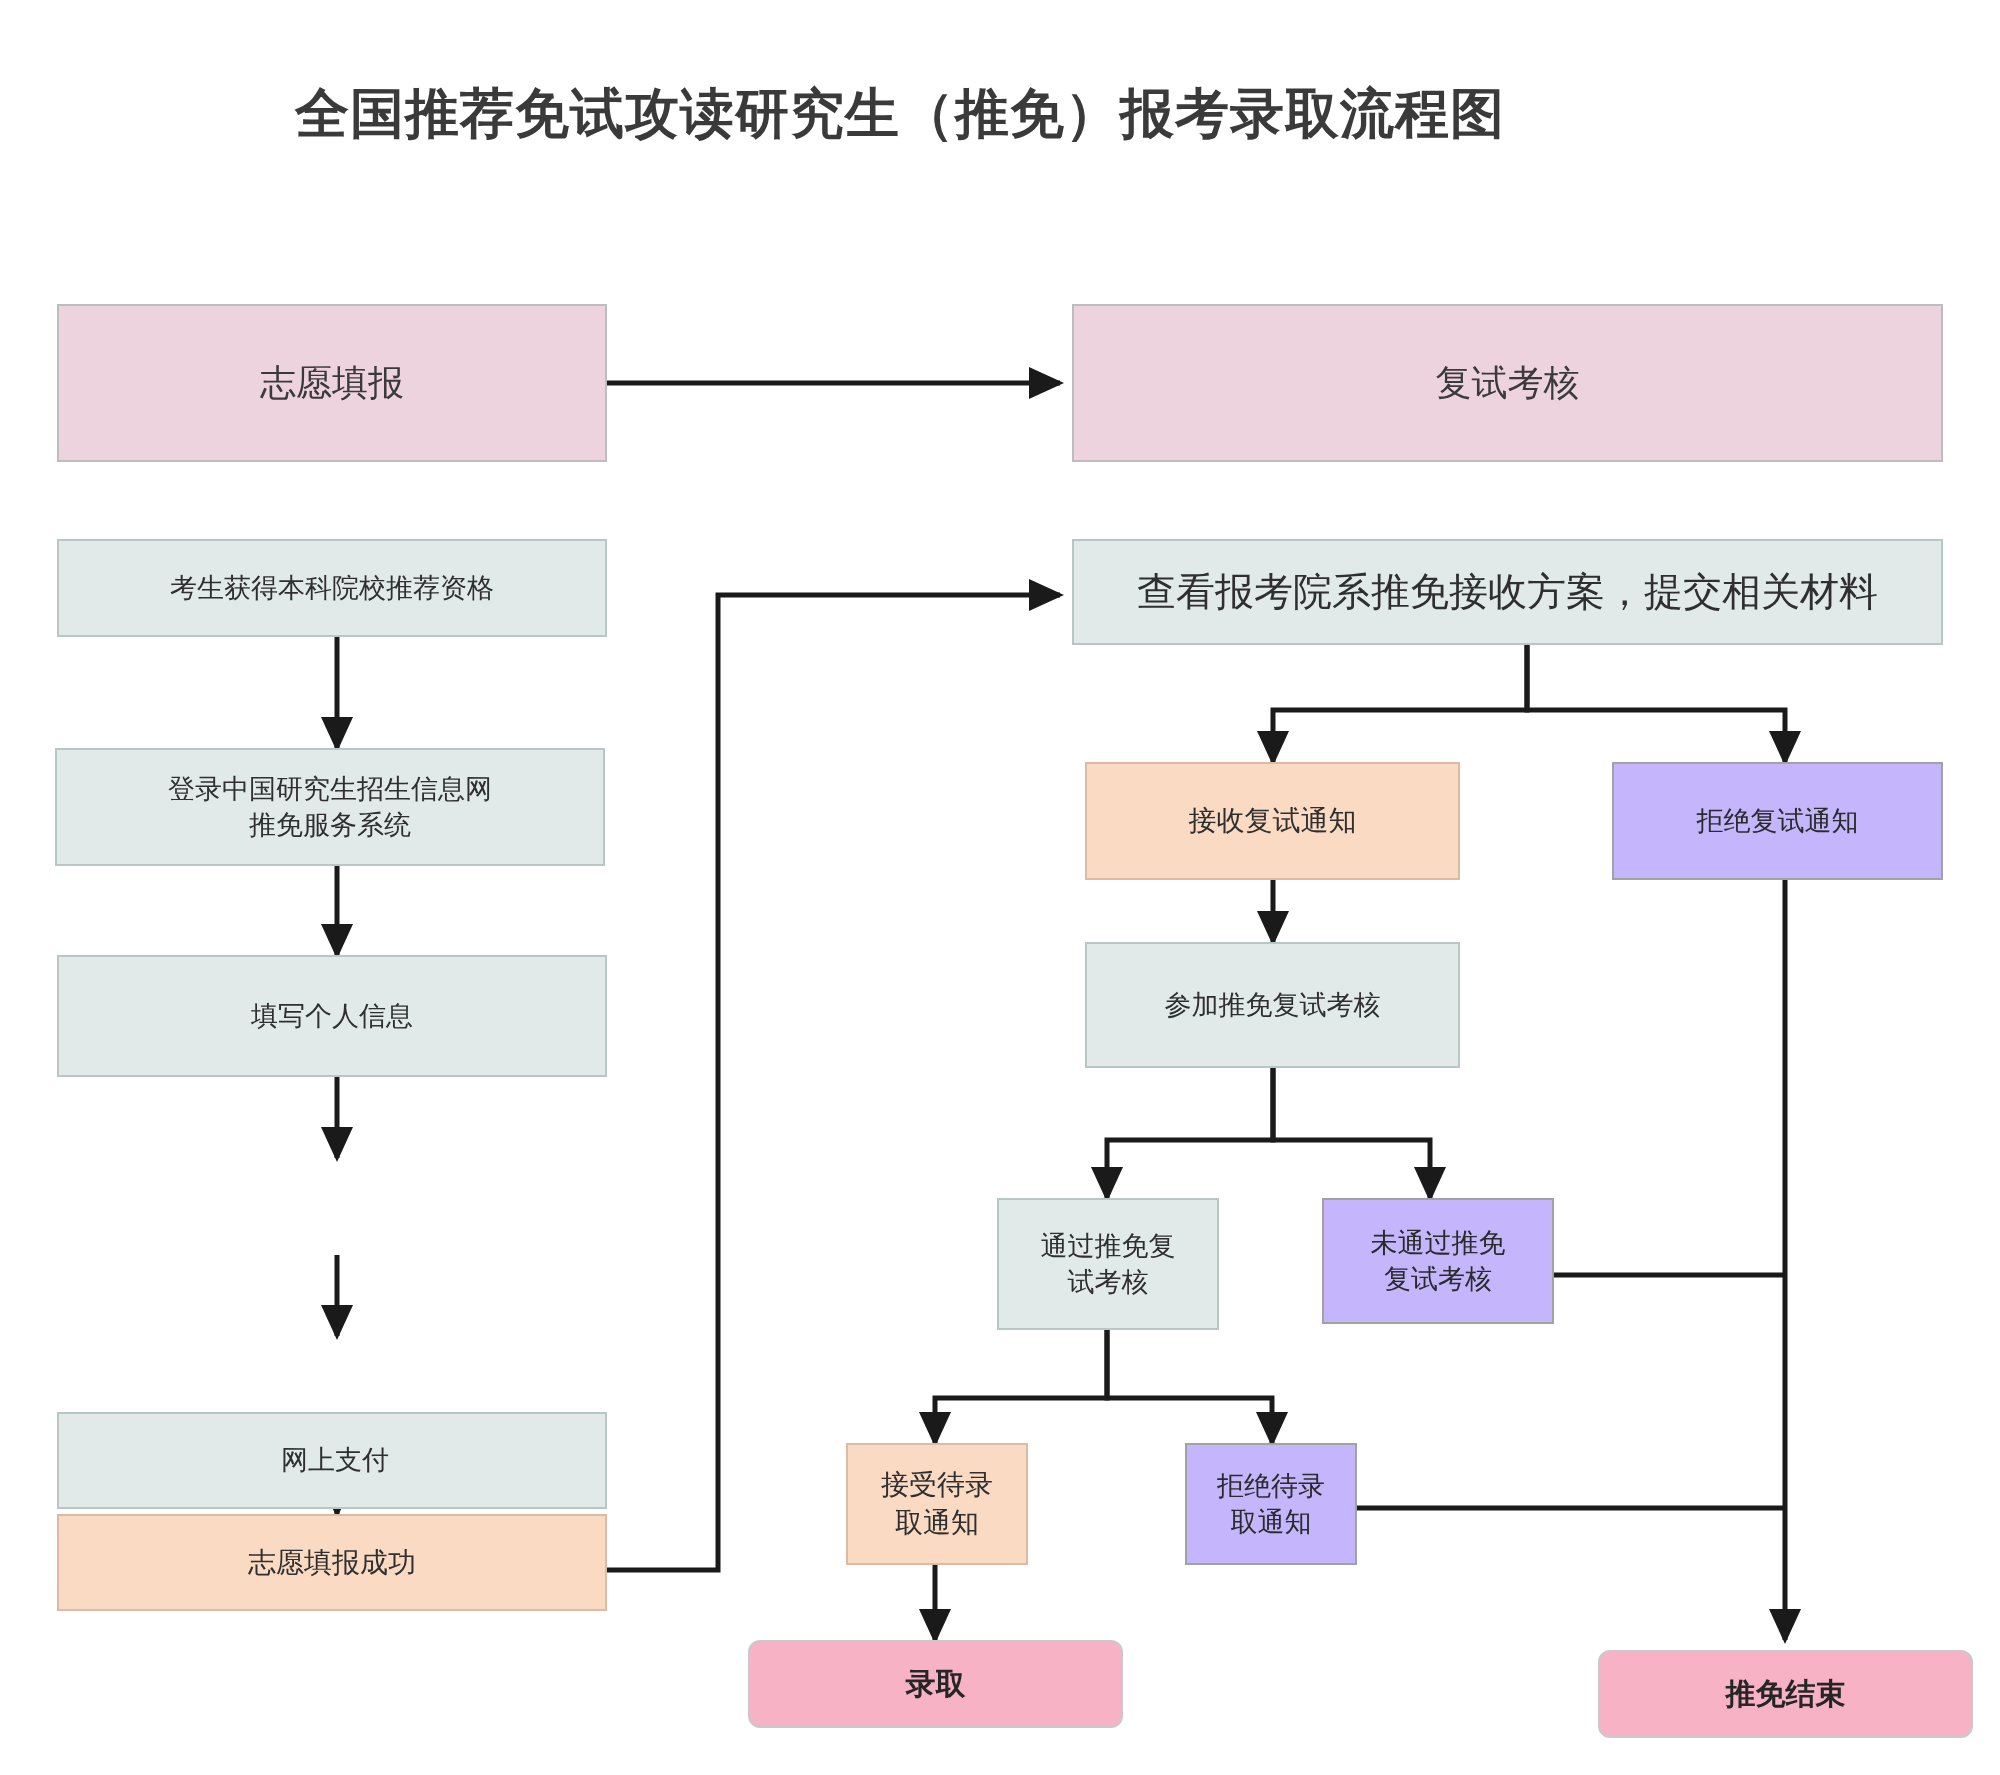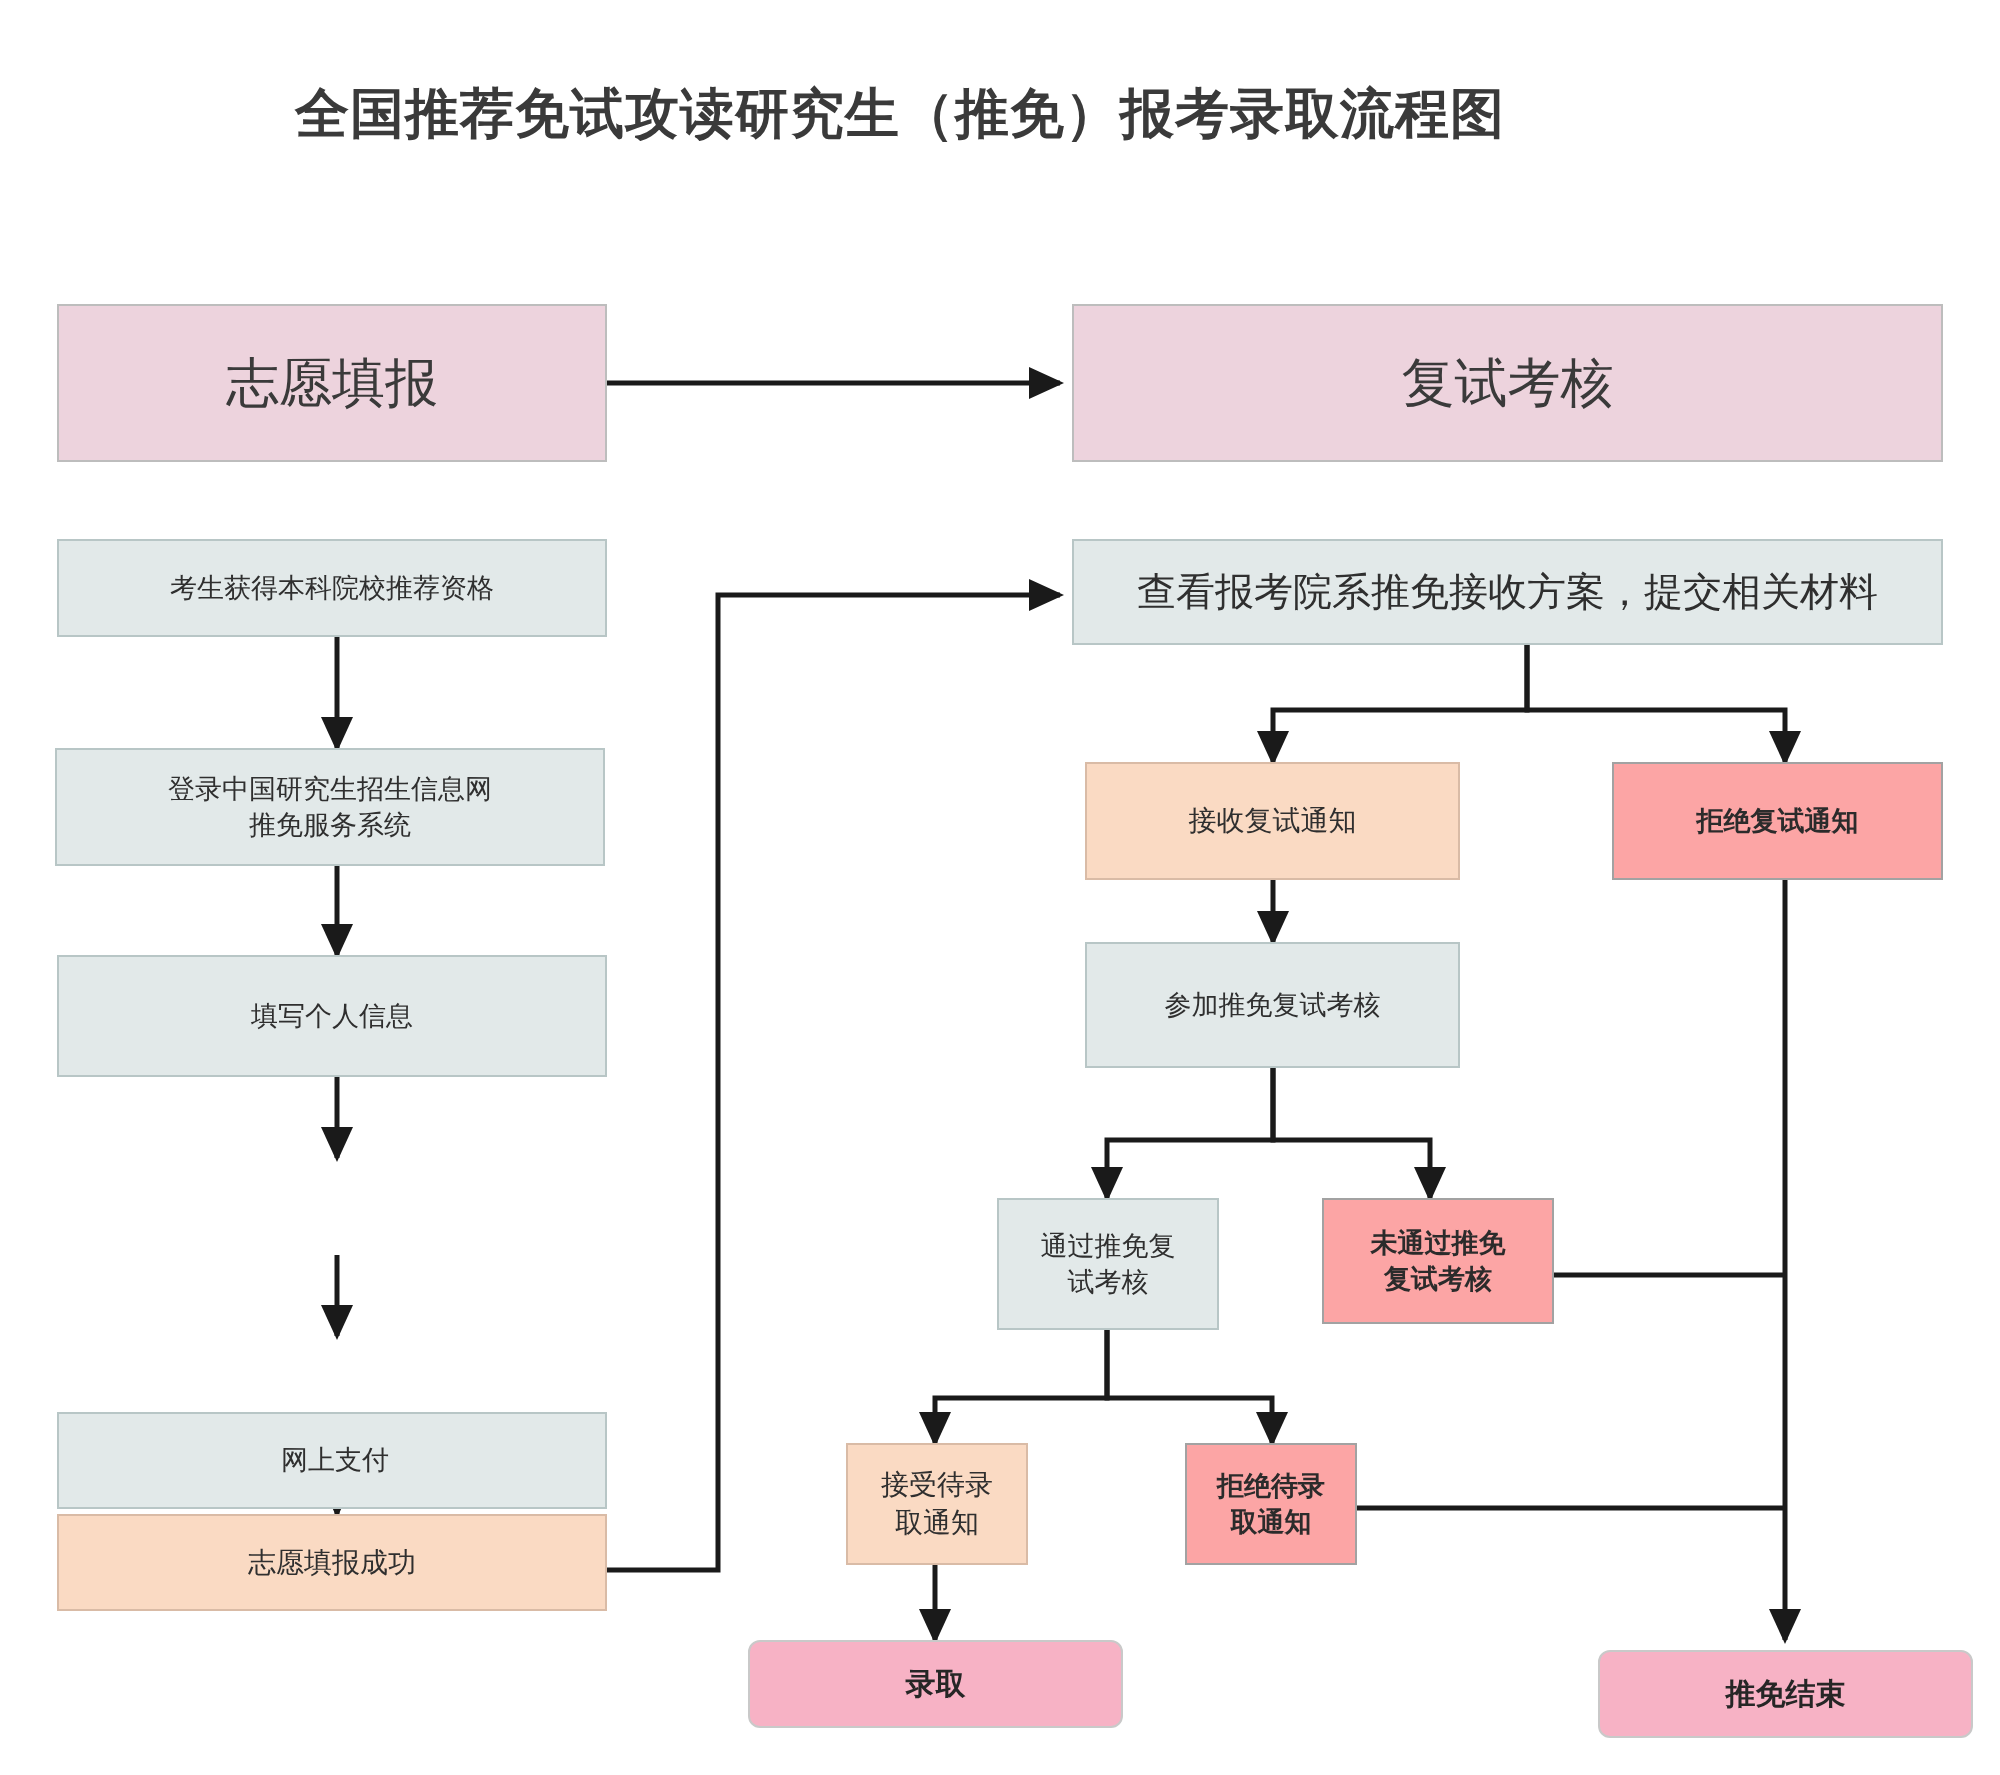--- a/index.html
+++ b/index.html
@@ -40,35 +40,34 @@
     line-height: 1.34;
     color: #2f2f2f;
     border: 2px solid #b8c6c6;
     background: #e2e9e9;
     font-size: 27px;
     padding: 2px 6px;
   }
   .node.phase {
     background: #edd3dd;
     border-color: #bdbdbd;
-    font-size: 53px;
+    font-size: 36px;
     color: #3a3a3a;
     align-items: center;
   }
   .node.accent {
     background: #fadac3;
     border-color: #d9bba6;
     font-size: 28px;
   }
   .node.muted {
-    background: #fca5a5;
+    background: #c4b5fd;
     border-color: #a2a2a2;
     color: #2b2b2b;
     font-size: 27px;
-    font-weight: bold;
   }
   .node.terminal {
     background: #f7b2c5;
     border-color: #c9c9c9;
     font-weight: bold;
     font-size: 30px;
     color: #262626;
     border-radius: 12px;
   }
   .node.big { font-size: 39px; }

